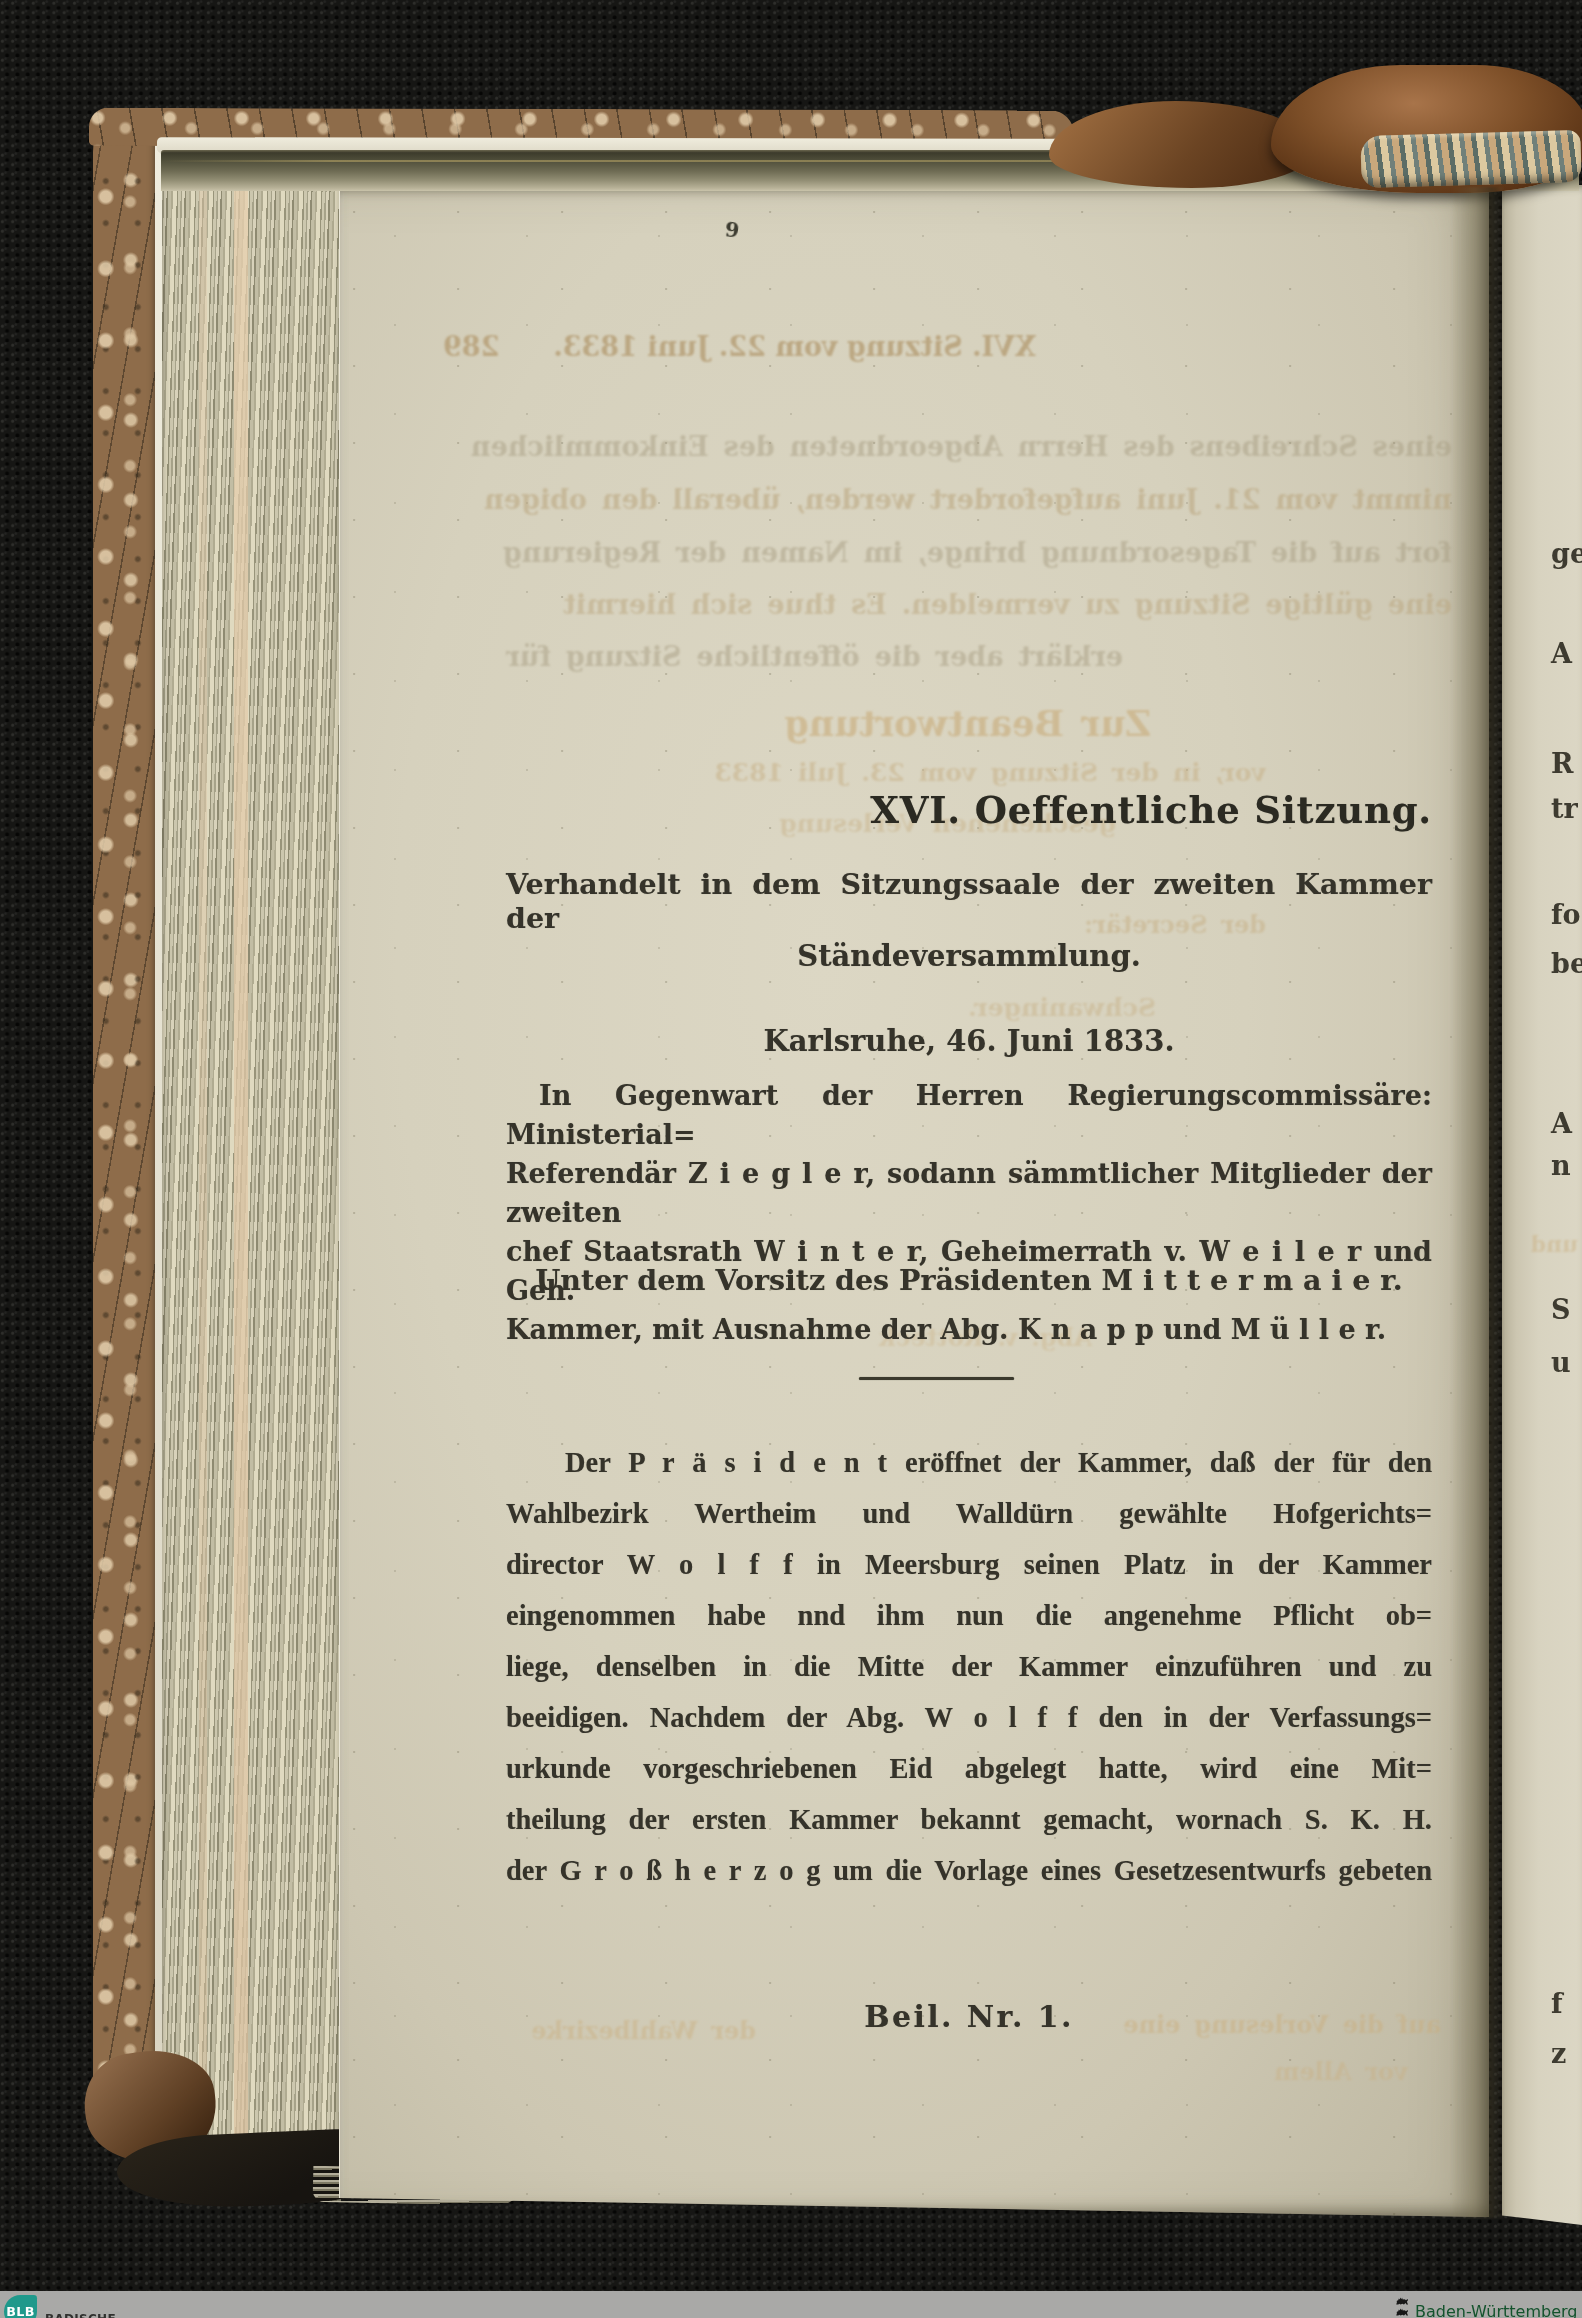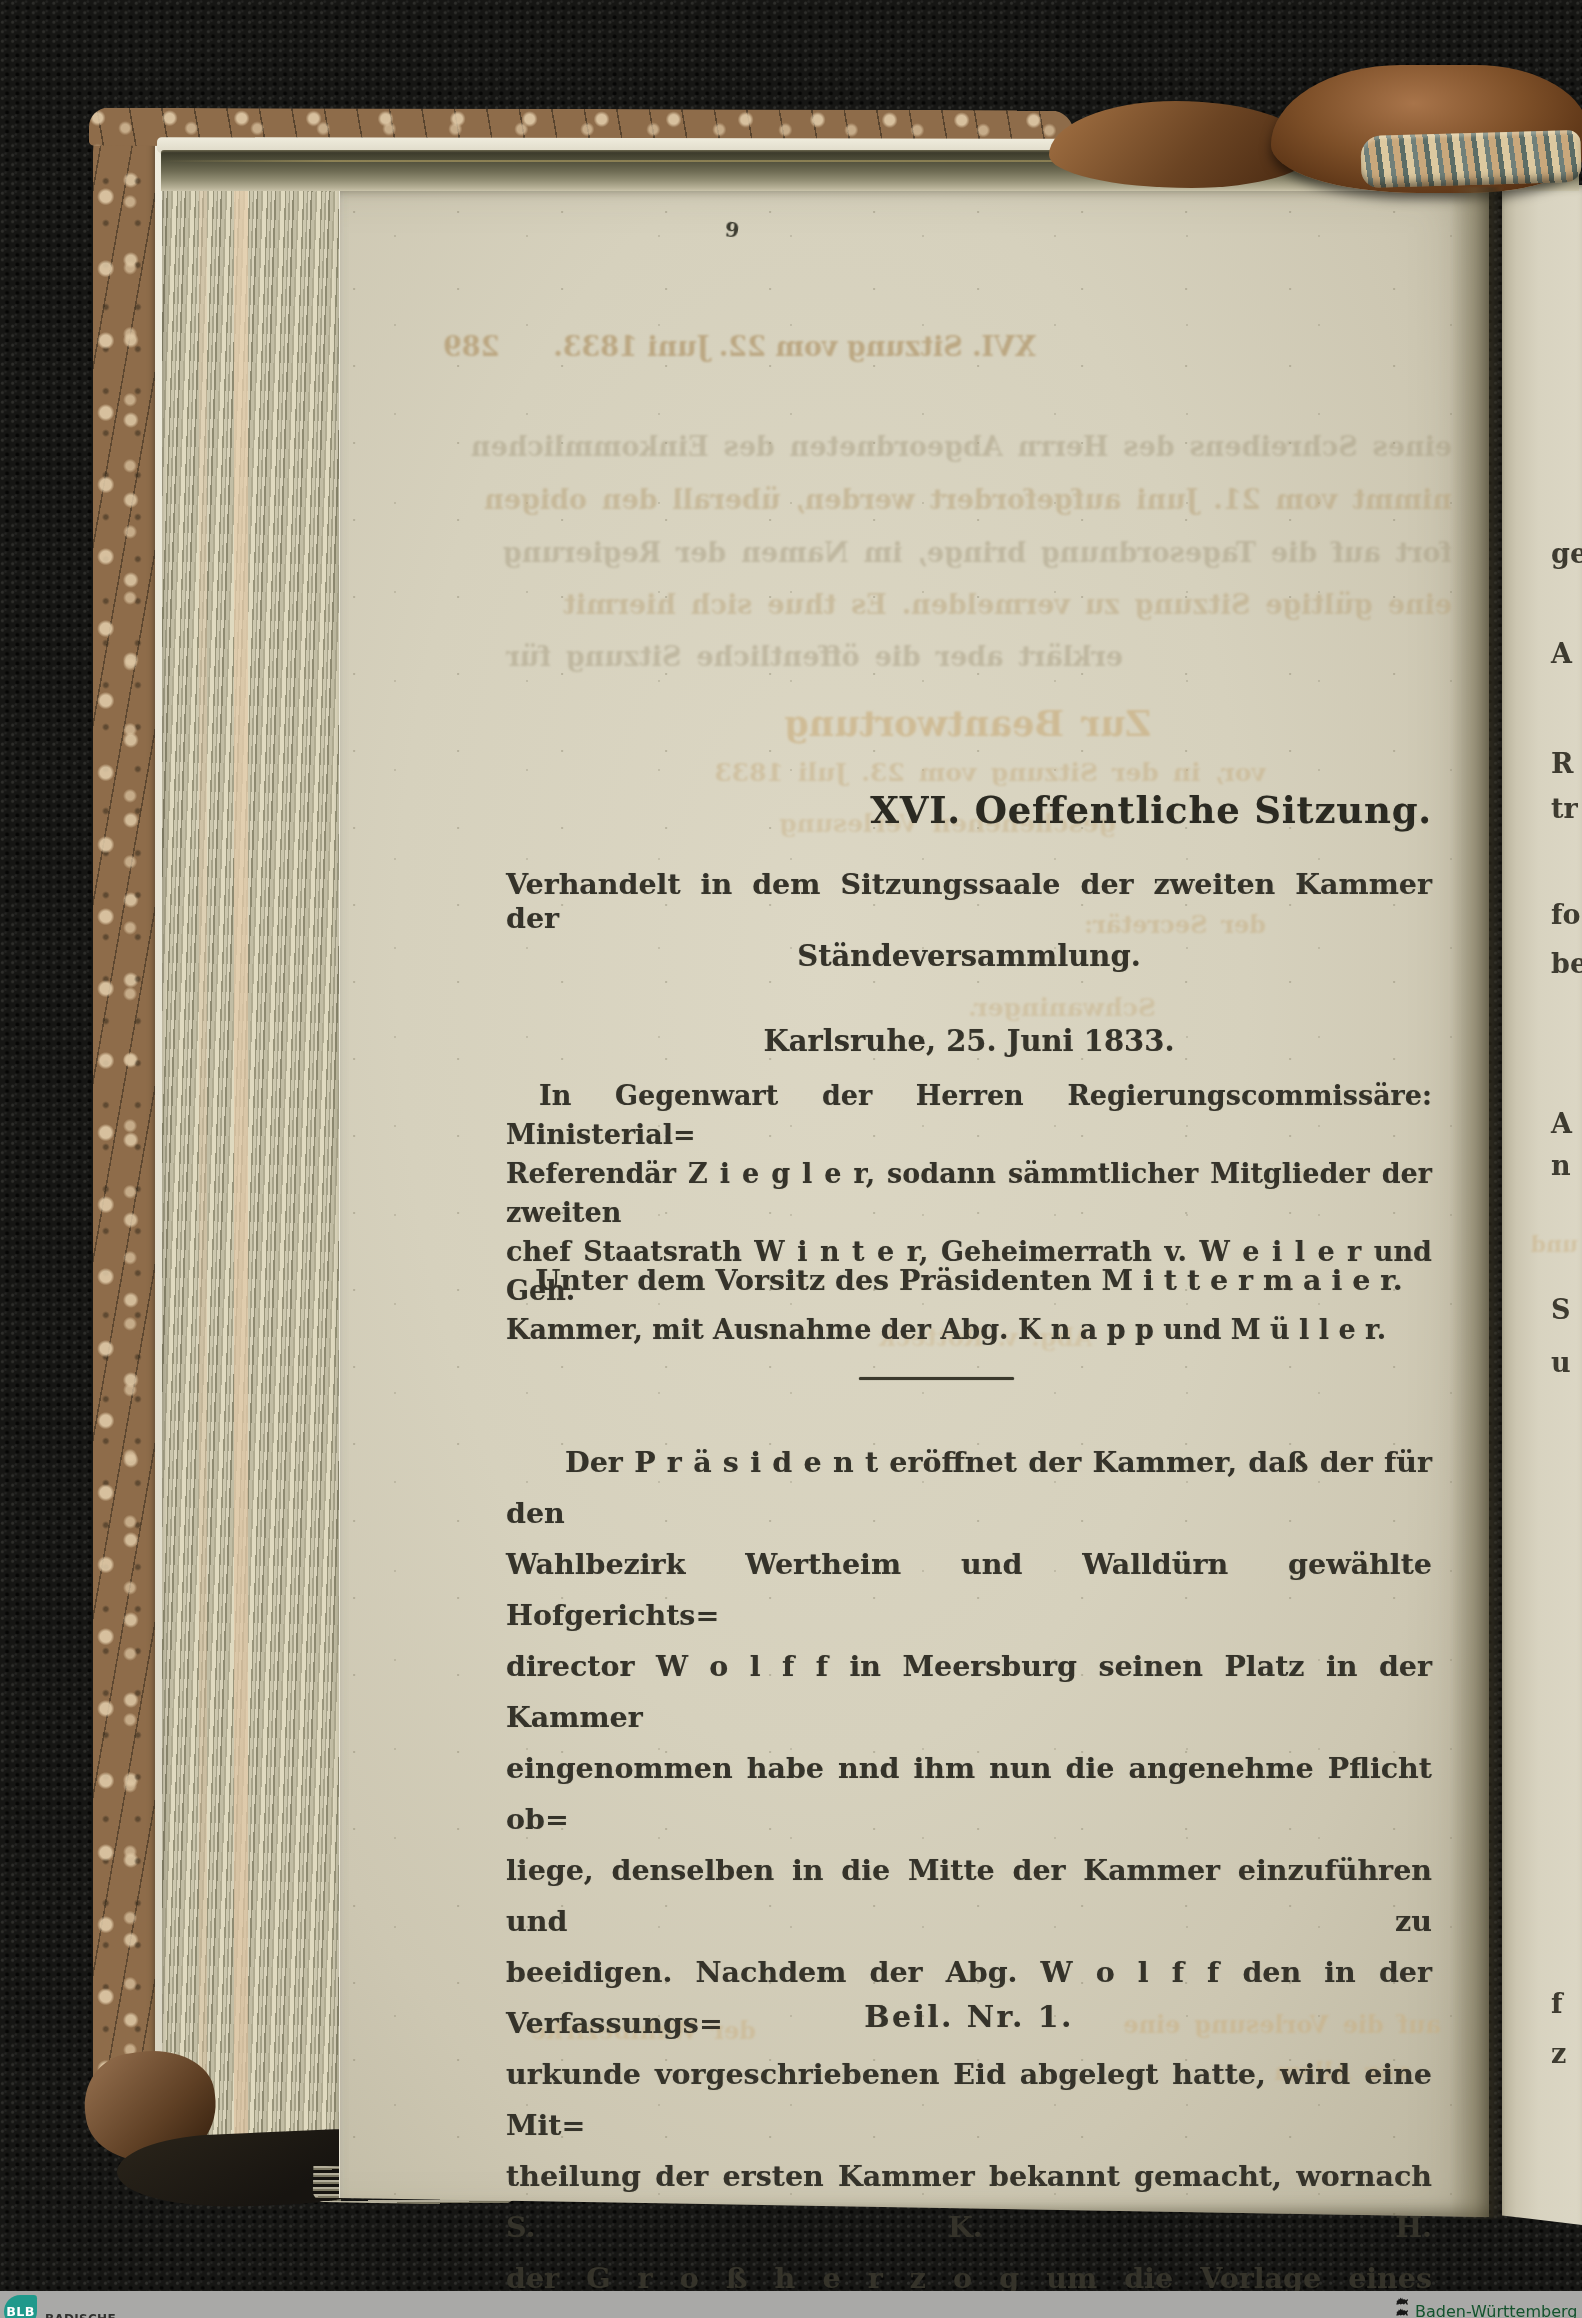--- a/index.html
+++ b/index.html
@@ -104,21 +104,21 @@
   .sub1{left:506px;top:867px;width:926px;font-size:28.5px;text-align:justify;text-align-last:justify;}
   .sub2{left:506px;top:939px;width:926px;font-size:29px;text-align:center;}
   .dateline{left:506px;top:1024px;width:926px;font-size:29px;text-align:center;}
   .intro{left:506px;top:1076px;width:926px;font-size:27px;}
   .presider{left:506px;top:1263px;width:926px;font-size:28.5px;text-align:center;}
   .rule{left:859px;top:1377px;width:155px;height:3.2px;background:#3b392d;border-radius:1.6px;box-shadow:0 0 0.8px #3b392d;}
   .bodytext{left:506px;top:1437px;width:926px;font-size:28.5px;}
   .beil{left:506px;top:1999px;width:926px;font-size:30px;text-align:center;letter-spacing:2.4px;}
   .tline{position:relative;text-align:justify;text-align-last:justify;}
   .intro .tline{line-height:39px;}
-  .bodytext .tline{line-height:51px;}
+  .bodytext .tline{line-height:51px;font-family:Liberation Serif, serif;}
   .tline.last{text-align-last:left;}
   .intro .tline.indent{text-indent:33px;}
   .bodytext .tline.indent{text-indent:59px;}
   .inkmark{left:725px;top:218px;font-weight:700;font-size:20.6px;color:#3d3c31;transform:rotate(6deg);filter:blur(0.2px);}
 
   
   .footer{left:0;top:2277px;width:1583px;height:41px;background:#a9a9a7;font-family:"DejaVu Sans",sans-serif;margin-top:14px;}
   .blb-badge{left:4px;top:4px;width:33px;height:33px;background:#1f998b;border-radius:50% 10% 50% 50%;
     display:flex;align-items:center;justify-content:center;color:#fff;font-weight:700;font-size:12.7px;letter-spacing:0.4px;}
   .blb-name{left:45px;top:5.5px;font-weight:700;font-size:12px;line-height:15px;color:#30302e;letter-spacing:0.3px;white-space:pre-line;}
@@ -190,21 +190,21 @@
         <div class="bleed-line" style="top: 2057px; left: 1171px; width: 237px; font-size: 24px; color: rgb(201, 173, 125); opacity: 0.4; filter: blur(1.3px);">vor Allem</div>
         <div class="bleed-line" style="top: 1231px; left: 1510px; width: 68px; font-size: 22px; color: rgb(201, 173, 125); opacity: 0.45; filter: blur(1.2px);">und</div>
       </div>
   </div>
 
   <div class="inkmark">9</div>
 
   <div class="print title">XVI. Oeffentliche Sitzung.</div>
   <div class="print sub1">Verhandelt in dem Sitzungssaale der zweiten Kammer der</div>
   <div class="print sub2">Ständeversammlung.</div>
-  <div class="print dateline">Karlsruhe, 25. Juni 1833.</div>
+  <div class="print dateline">Karlsruhe, 46. Juni 1833.</div>
 
   <div class="print intro">
 
   <div class="tline indent">In Gegenwart der Herren Regierungscommissäre: Ministerial=</div>
       <div class="tline">Referendär Z i e g l e r, sodann sämmtlicher Mitglieder der zweiten</div>
       <div class="tline">chef Staatsrath W i n t e r, Geheimerrath v. W e i l e r und Geh.</div>
       <div class="tline last">Kammer, mit Ausnahme der Abg. K n a p p und M ü l l e r.</div>
     </div>
 
   <div class="print presider">Unter dem Vorsitz des Präsidenten M i t t e r m a i e r.</div>

